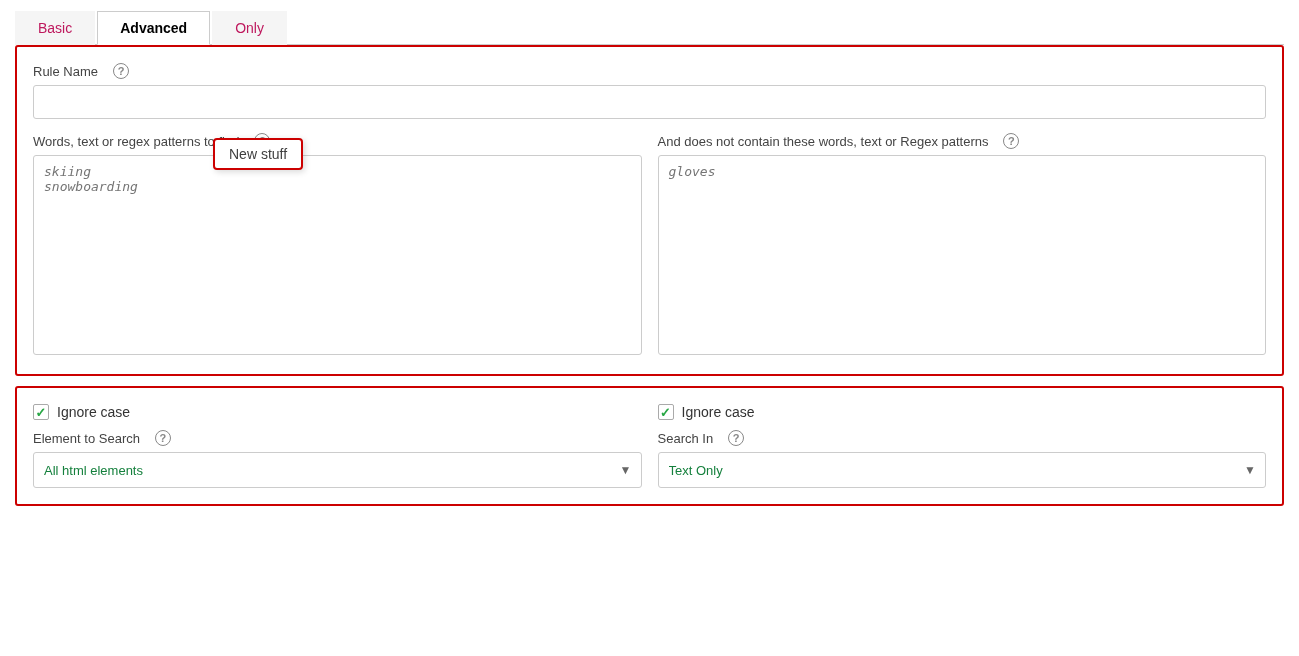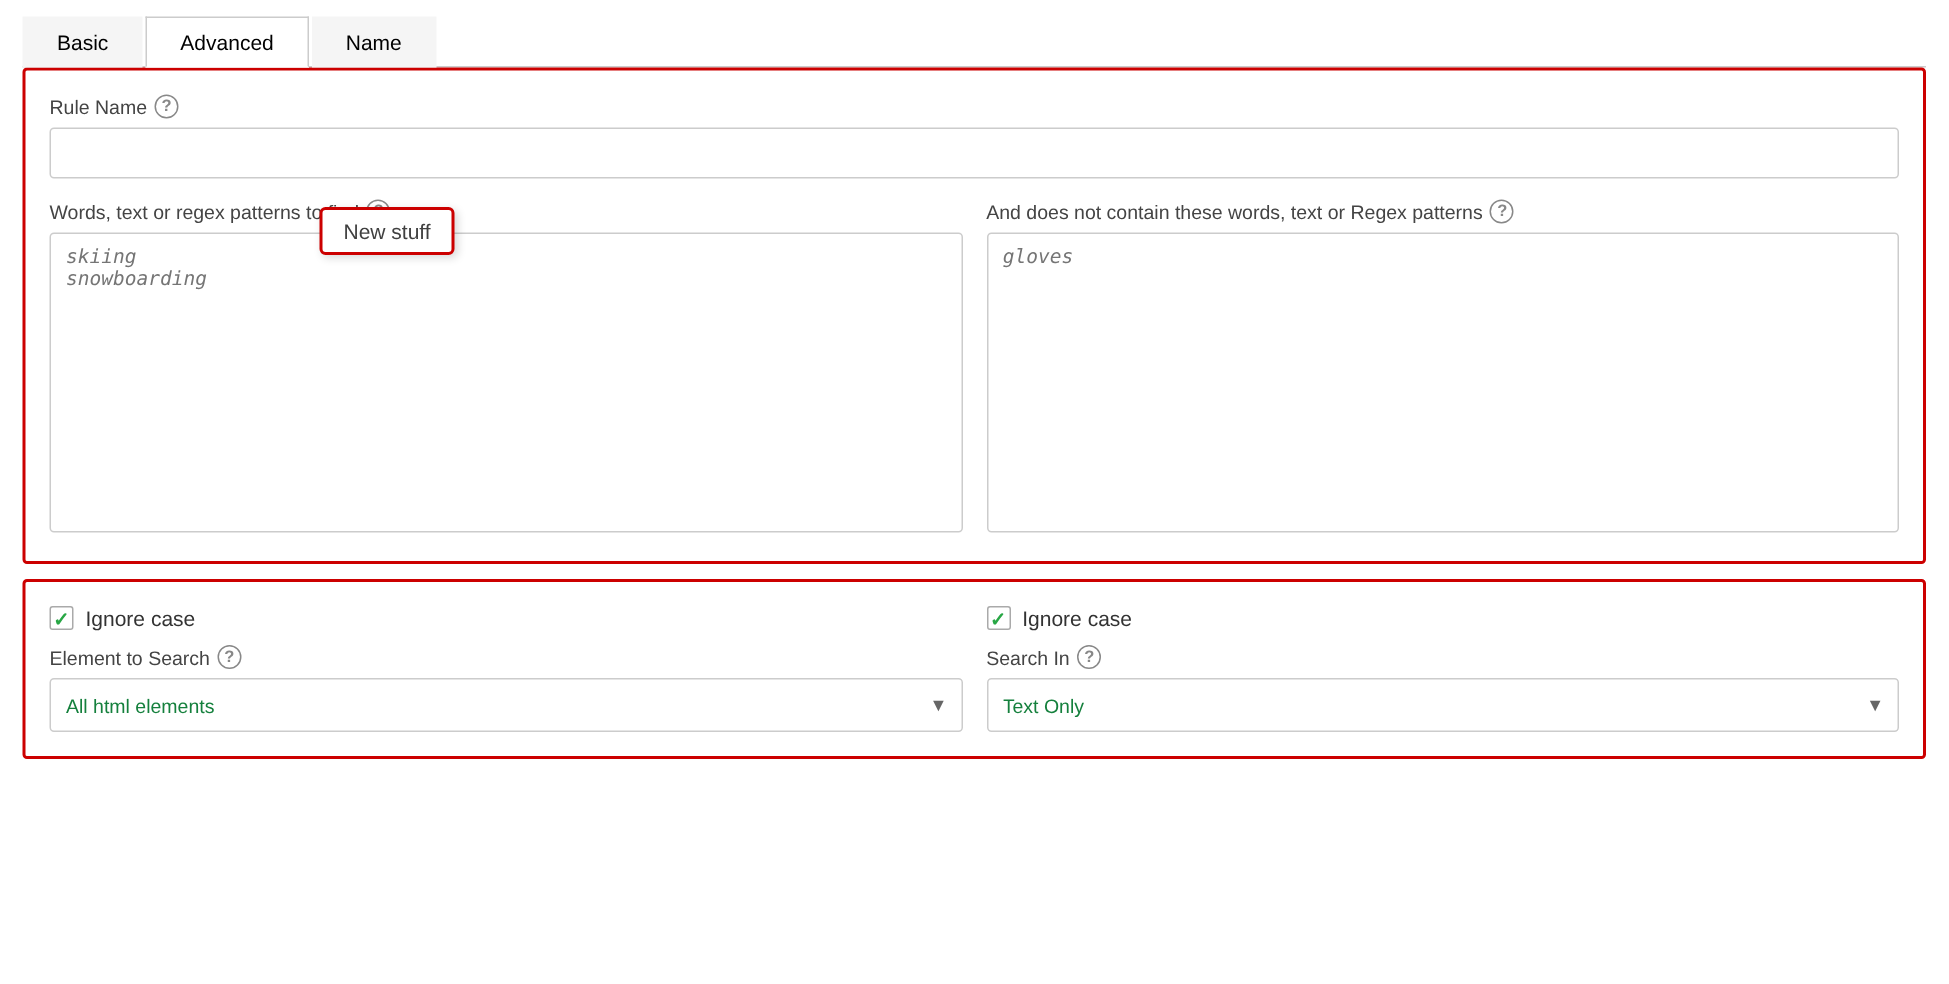--- a/index.html
+++ b/index.html
@@ -18,51 +18,51 @@
       display: flex;
       border-bottom: 1px solid #ccc;
       margin-bottom: 0;
     }
     .tab {
       padding: 8px 22px;
       cursor: pointer;
       border: 1px solid transparent;
       border-bottom: none;
       font-size: 14px;
-      color: #000000;
+      color: #be185d;
       background: #f5f5f5;
       margin-right: 2px;
       position: relative;
       top: 1px;
     }
     .tab.active {
       background: #fff;
       border: 1px solid #ccc;
       border-bottom: 1px solid #fff;
-      font-weight: normal;
+      font-weight: bold;
       color: #000;
     }
 
     
     .panel {
       border: 2.5px solid #cc0000;
       border-radius: 3px;
       padding: 16px;
       margin-bottom: 10px;
       background: #fff;
     }
 
     
     .section-label {
       font-size: 13px;
       color: #444;
       margin-bottom: 6px;
       display: flex;
       align-items: center;
-      gap: 5px;
+      gap: 15px;
     }
     .help-icon {
       display: inline-flex;
       align-items: center;
       justify-content: center;
       width: 16px;
       height: 16px;
       border-radius: 50%;
       border: 1.5px solid #888;
       font-size: 11px;
@@ -185,21 +185,21 @@
       color: #666;
       font-size: 12px;
     }
   </style>
 </head>
 <body>
 
 <div class="tabs">
   <div class="tab">Basic</div>
   <div class="tab active">Advanced</div>
-  <div class="tab">Name</div>
+  <div class="tab">Only</div>
 </div>
 
 <div class="panel">
   <div class="section-label">
     <span>Rule Name</span>
     <span class="help-icon">?</span>
   </div>
   <input class="rule-name-input" type="text" style="">
 
   <div class="two-col">

